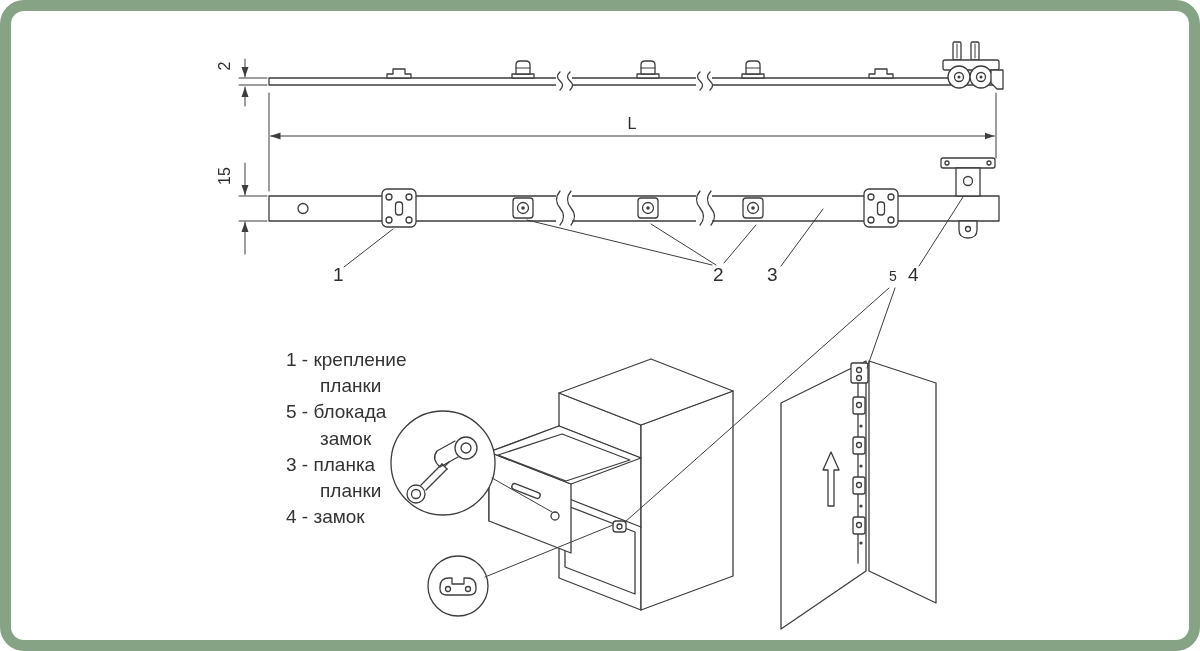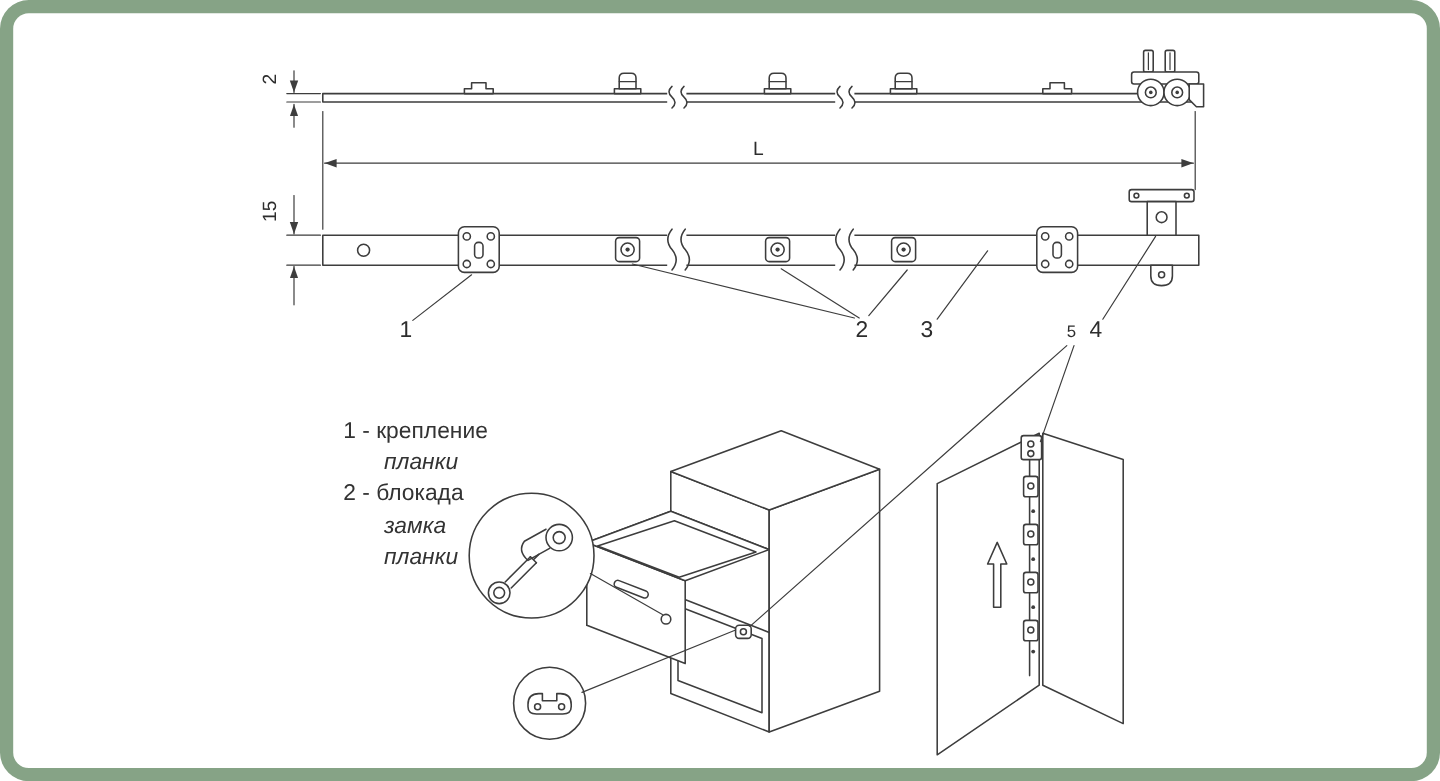--- a/index.html
+++ b/index.html
@@ -10,21 +10,21 @@
   .ln{stroke:#3d3d3d;stroke-width:1.3;fill:none;stroke-linecap:round;stroke-linejoin:round;}
   .lnw{stroke:#3d3d3d;stroke-width:1.3;fill:#ffffff;stroke-linejoin:round;}
   .thin{stroke:#3d3d3d;stroke-width:1;fill:none;stroke-linecap:round;}
   .gap{fill:#ffffff;stroke:none;}
   .dot{fill:#3d3d3d;stroke:none;}
   .dimtxt{font-family:"Liberation Sans",sans-serif;font-size:16px;fill:#2d2d2d;}
   .callout{font-family:"Liberation Sans",sans-serif;font-size:19px;fill:#2d2d2d;}
   .callout-sm{font-family:"Liberation Sans",sans-serif;font-size:14px;fill:#2d2d2d;}
   .legend{position:absolute;left:235px;top:336px;font-size:19px;color:#333333;line-height:1.38;margin-left:40px;}
   .lg-line{white-space:nowrap;}
-  .lg-line.indent{padding-left:34px;font-style:italic;}
+  .lg-line.indent{padding-left:34px;}
 </style>
 </head>
 <body>
 
 <div class="frame">
   <div class="panel">
 
     <svg viewBox="0 0 1200 651" width="1200" height="651">
       <defs>
         <marker id="arr" viewBox="0 0 10 8" refX="10" refY="4" markerWidth="10" markerHeight="8" markerUnits="userSpaceOnUse" orient="auto-start-reverse">
@@ -266,19 +266,21 @@
 
       <g>
         <line class="thin" x1="878" y1="277" x2="614" y2="511"></line>
         <line class="thin" x1="884" y1="277" x2="856" y2="357"></line>
       </g>
     </svg>
 
     <div class="legend">
       <div class="lg-line">1 - крепление</div>
       <div class="lg-line indent">планки</div>
-      <div class="lg-line">2 - блокада</div>
-      <div class="lg-line indent">замка</div>
+      <div class="lg-line">5 - блокада</div>
+      <div class="lg-line indent">замок</div>
+      <div class="lg-line">3 - планка</div>
       <div class="lg-line indent">планки</div>
+      <div class="lg-line">4 - замок</div>
     </div>
 
   </div>
 </div>
 
 </body></html>

